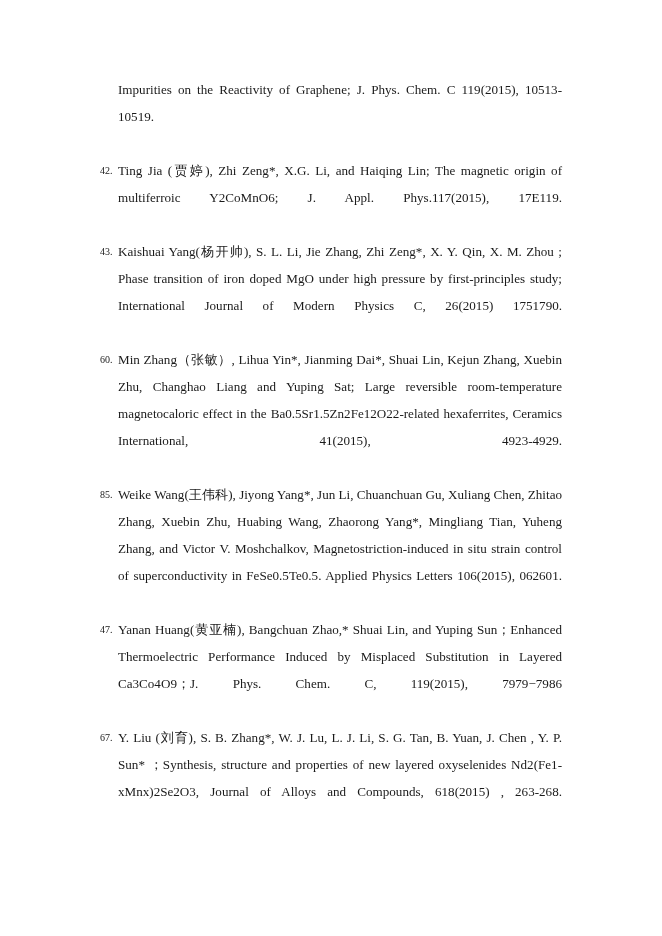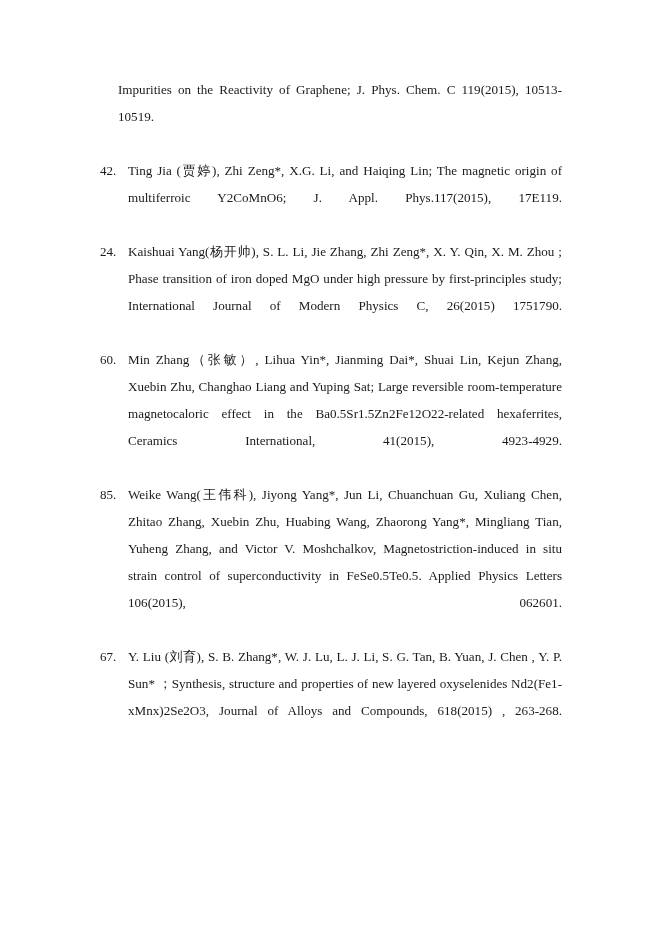--- a/index.html
+++ b/index.html
@@ -45,27 +45,26 @@
     text-justify: inter-word;
     font-size: 13.1px;
     line-height: 27px;
   }
   .ref-num {
     position: absolute;
     left: 0;
     top: 0;
     width: 18px;
     text-align: left;
-    font-size: 13px;
+    font-size: 10px;
     line-height: 27px;
     white-space: nowrap;
   }
   .ref-text {
     display: block;
-    margin-left: 10px;
   }
   
   .ref-text::after {
     content: "";
     display: inline-block;
     width: 100%;
   }
   .continuation::after {
     content: "";
     display: inline-block;
@@ -79,35 +78,39 @@
   <div class="reference-list">
 
     <p class="continuation">Impurities on the Reactivity of Graphene; J. Phys. Chem. C 119(2015), 10513-10519.</p>
 
     <div class="ref-item">
       <span class="ref-num">42.</span>
       <span class="ref-text">Ting Jia (贾婷), Zhi Zeng*, X.G. Li, and Haiqing Lin; The magnetic origin of multiferroic Y2CoMnO6; J. Appl. Phys.117(2015), 17E119.</span>
     </div>
 
     <div class="ref-item">
-      <span class="ref-num">24.</span>
+      <span class="ref-num">43.</span>
       <span class="ref-text">Kaishuai Yang(杨开帅), S. L. Li, Jie Zhang, Zhi Zeng*, X. Y. Qin, X. M. Zhou ; Phase transition of iron doped MgO under high pressure by first-principles study; International Journal of Modern Physics C, 26(2015) 1751790.</span>
     </div>
 
 
     <div class="ref-item">
       <span class="ref-num">60.</span>
       <span class="ref-text">Min Zhang（张敏）, Lihua Yin*, Jianming Dai*, Shuai Lin, Kejun Zhang, Xuebin Zhu, Changhao Liang and Yuping Sat; Large reversible room-temperature magnetocaloric effect in the Ba0.5Sr1.5Zn2Fe12O22-related hexaferrites, Ceramics International, 41(2015), 4923-4929.</span>
     </div>
 
     <div class="ref-item">
       <span class="ref-num">85.</span>
       <span class="ref-text">Weike Wang(王伟科), Jiyong Yang*, Jun Li, Chuanchuan Gu, Xuliang Chen, Zhitao Zhang, Xuebin Zhu, Huabing Wang, Zhaorong Yang*, Mingliang Tian, Yuheng Zhang, and Victor V. Moshchalkov, Magnetostriction-induced in situ strain control of superconductivity in FeSe0.5Te0.5. Applied Physics Letters 106(2015), 062601.</span>
     </div>
 
+    <div class="ref-item">
+      <span class="ref-num">47.</span>
+      <span class="ref-text">Yanan Huang(黄亚楠), Bangchuan Zhao,* Shuai Lin, and Yuping Sun；Enhanced Thermoelectric Performance Induced by Misplaced Substitution in Layered Ca3Co4O9；J. Phys. Chem. C, 119(2015), 7979−7986</span>
+    </div>
 
     <div class="ref-item">
       <span class="ref-num">67.</span>
       <span class="ref-text">Y. Liu (刘育), S. B. Zhang*, W. J. Lu, L. J. Li, S. G. Tan, B. Yuan, J. Chen , Y. P. Sun* ；Synthesis, structure and properties of new layered oxyselenides Nd2(Fe1-xMnx)2Se2O3, Journal of Alloys and Compounds, 618(2015) , 263-268.</span>
     </div>
 
   </div>
 </div>
 
 </body></html>

